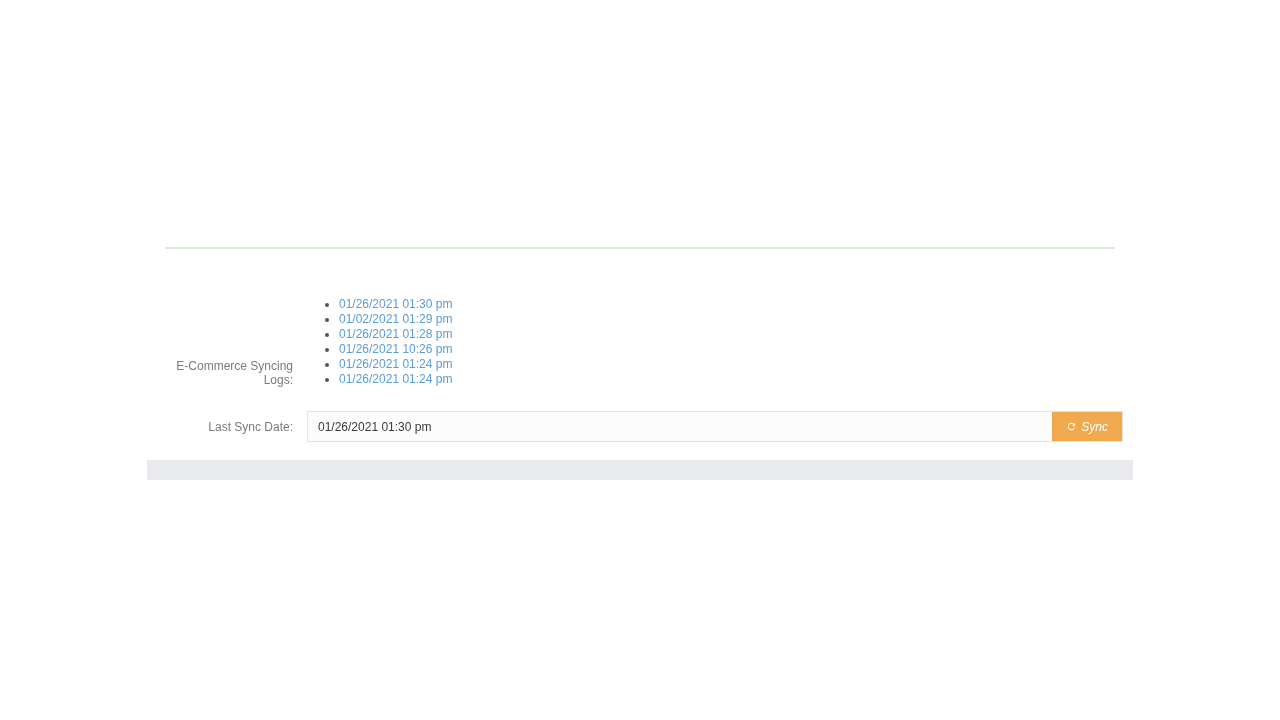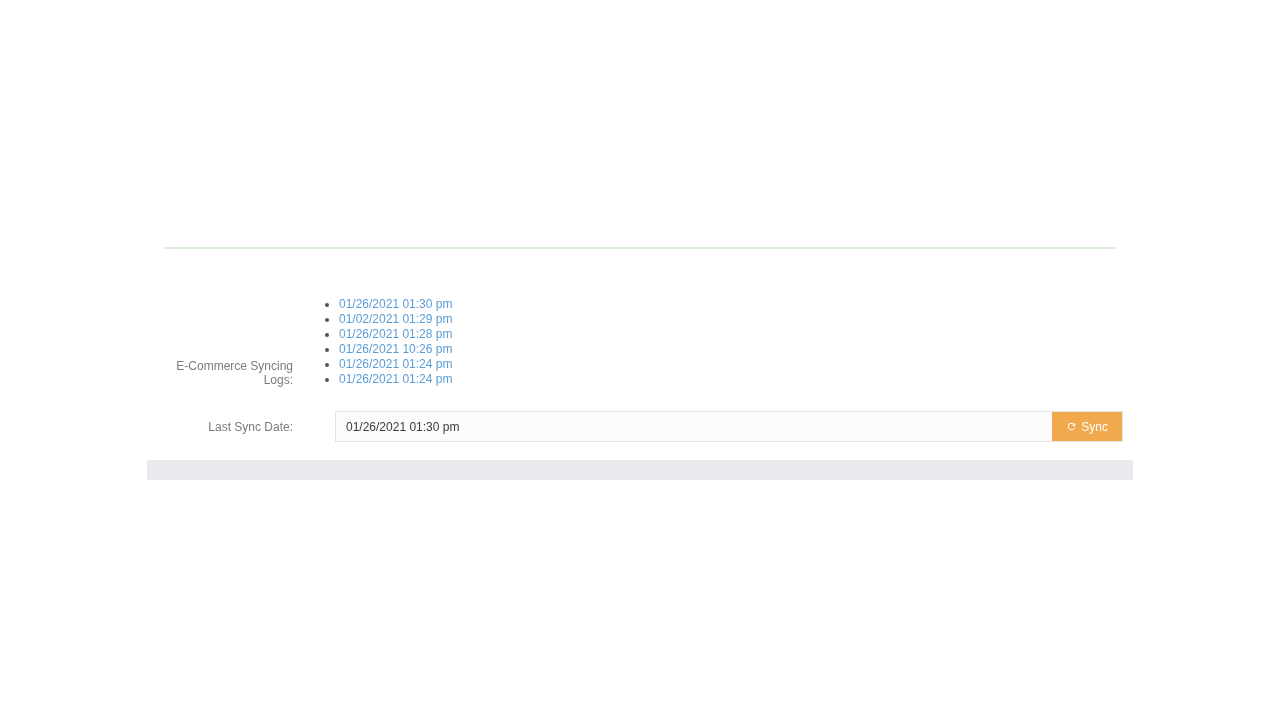--- a/index.html
+++ b/index.html
@@ -33,21 +33,20 @@
       margin: 0 8px;
     }
     .row {
       display: flex;
       align-items: flex-end;
       padding-top: 48px;
     }
     .row-sync {
       padding-top: 24px;
       align-items: center;
-      gap: 28px;
     }
     .label-col {
       width: 150px;
       text-align: right;
       font-size: 12px;
       color: #7a7a7a;
       padding-right: 14px;
       padding-top: 5px;
     }
     .label-col-sync {
@@ -87,20 +86,21 @@
     .sync-button {
       background: #f1a94e;
       color: #ffffff;
       border: none;
       font-size: 12px;
       padding: 0 14px;
       display: flex;
       align-items: center;
       gap: 4px;
       cursor: pointer;
+      font-style: italic;
     }
     .refresh-icon {
       width: 11px;
       height: 11px;
       display: inline-block;
     }
     .refresh-icon svg {
       width: 100%;
       height: 100%;
       fill: #ffffff;

